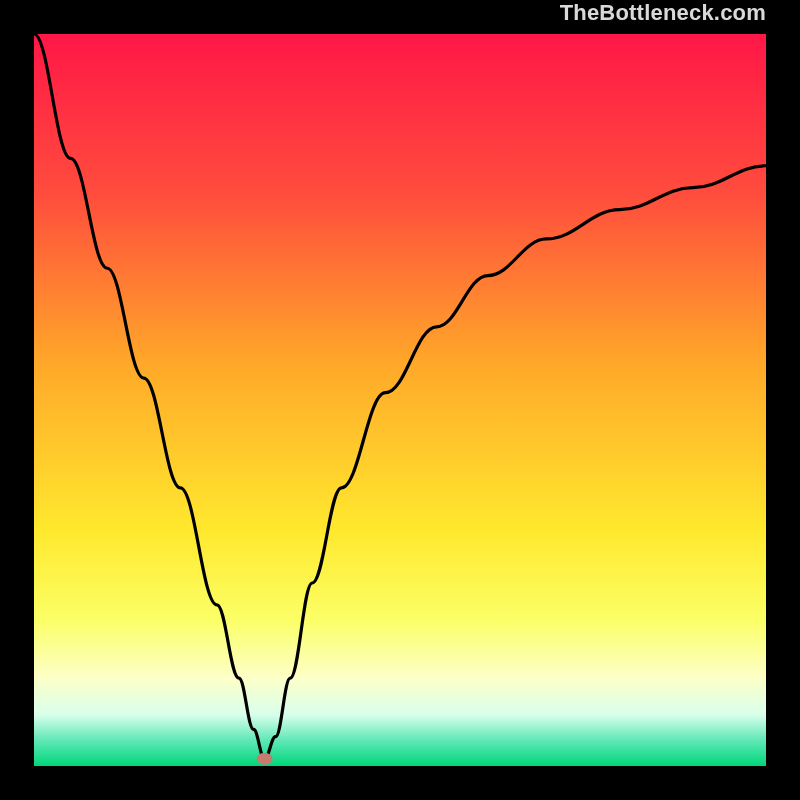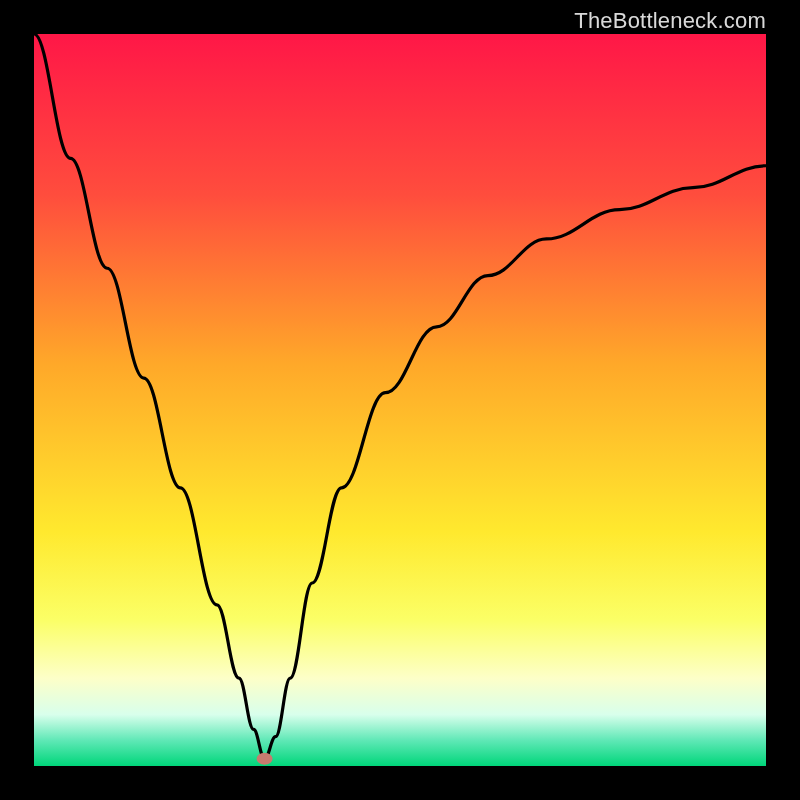--- a/index.html
+++ b/index.html
@@ -29,24 +29,24 @@
     position: absolute;
     left: 0;
     top: 0;
     width: 732px;
     height: 732px;
     display: block;
   }
   .watermark {
     position: absolute;
     right: 34px;
-    top: 8px;
+    top: 0;
     color: rgba(255,255,255,0.85);
     font-size: 22px;
-    font-weight: 400;
+    font-weight: 700;
     letter-spacing: 0.2px;
     user-select: none;
     text-align: right;
   }
 </style>
 </head>
 <body>
 
 <div class="frame">
 

